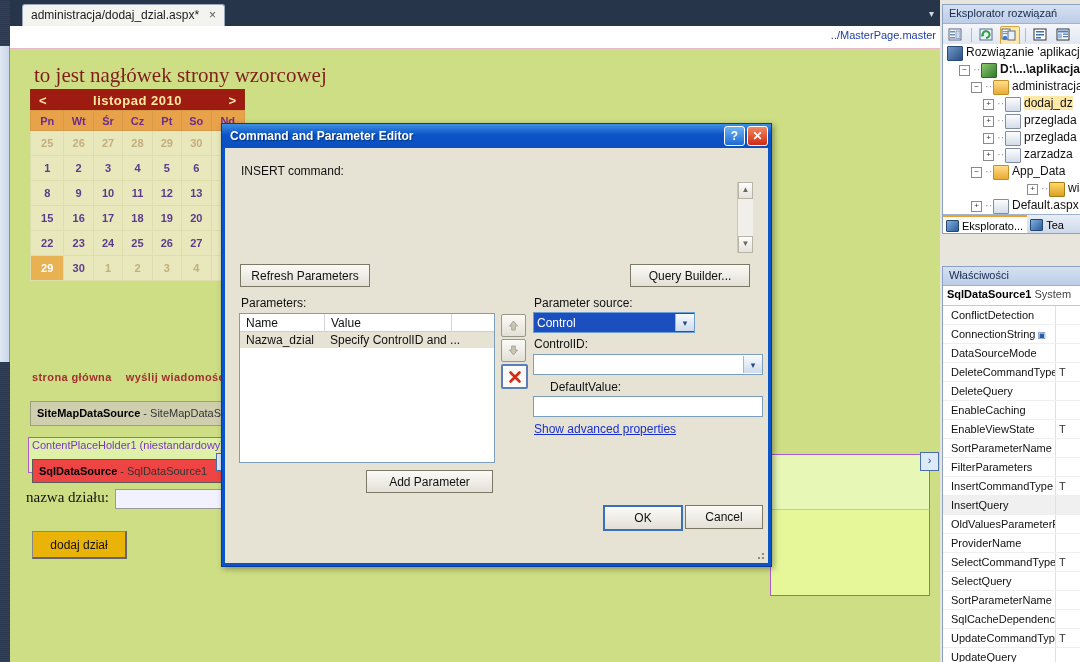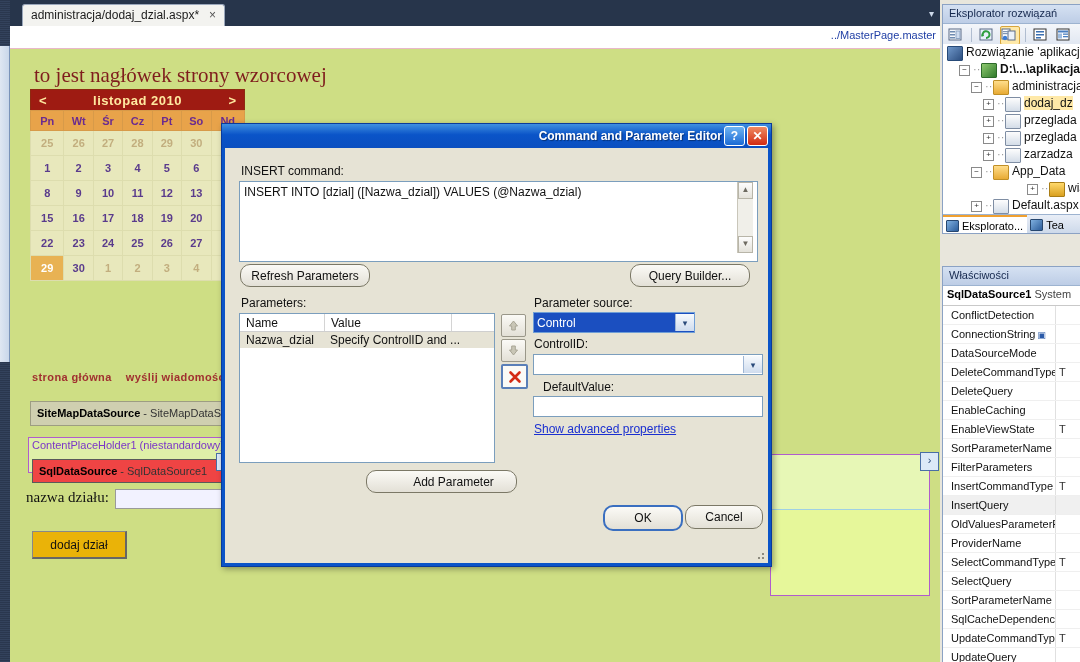--- a/index.html
+++ b/index.html
@@ -142,21 +142,21 @@
       border-right:1px solid #e0e0e0;}
   .pval{flex:1;padding-left:3px;color:#333;white-space:nowrap;overflow:hidden;}
   .pexp{color:#2a5aa8;font-size:9px;margin-left:2px;}
   #prop-gutter{position:absolute;left:0;top:39px;width:7px;bottom:0;
       background:repeating-linear-gradient(0deg,#33425c 0 1px,#2a374e 1px 2px);}
 
   
   #dlg{position:absolute;left:221px;top:123px;width:549px;height:442px;
       background:#e6e3d5;border:1px solid #0a3a9a;box-shadow:2px 2px 6px rgba(0,0,0,.35);}
   #dlg-tb{height:24px;background:linear-gradient(180deg,#3f8fe0 0%,#0a54c8 45%,#0b4fc0 100%);
-      display:flex;align-items:center;padding:0 3px 0 8px;color:#fff;text-align:right;}
+      display:flex;align-items:center;padding:0 3px 0 8px;color:#fff;}
   #dlg-title{flex:1;font-weight:bold;font-size:12px;text-shadow:1px 1px 1px rgba(0,0,0,.4);}
   .tbtn{width:19px;height:18px;border:1px solid #ffffff;border-radius:3px;margin-left:2px;
       font-size:12px;font-weight:bold;color:#fff;display:flex;align-items:center;
       justify-content:center;cursor:pointer;}
   .tbtn.help{background:linear-gradient(180deg,#6fb4f2,#1b6ad4);}
   .tbtn.close{background:linear-gradient(180deg,#f08a62,#d12a12);}
   #dlg-body{position:absolute;left:0;top:24px;right:0;bottom:0;
       background:#e6e3d5;border:3px solid #0a54c8;border-top:none;}
   .lbl{font-size:12px;color:#111;}
   #insert-label{position:absolute;left:16px;top:16px;}
@@ -164,21 +164,21 @@
       border:1px solid #7b9ebd;font-size:12px;color:#111;padding:3px 4px;overflow:hidden;
       font-family:"Liberation Sans",sans-serif;}
   #sqlbox-scroll{position:absolute;right:15px;top:34px;width:15px;height:71px;
       background:#f0efe9;border-left:1px solid #c9c6ba;}
   .sbtn{height:15px;background:linear-gradient(180deg,#fdfdfd,#e4e2da);
       border:1px solid #b8b5a8;color:#6d6a60;font-size:8px;text-align:center;
       line-height:13px;cursor:pointer;}
   #btn-refresh{position:absolute;left:15px;top:116px;width:128px;height:21px;}
   #btn-qbuilder{position:absolute;left:405px;top:116px;width:118px;height:21px;}
   .pbtn{background:linear-gradient(180deg,#fbfaf6,#e3e0d6);border:1px solid #7b7866;
-      border-radius:10px;font-size:12px;color:#111;cursor:pointer;}
+      border-radius:0;font-size:12px;color:#111;cursor:pointer;}
   #params-label{position:absolute;left:16px;top:148px;}
   #psrc-label{position:absolute;left:309px;top:148px;}
   #plist{position:absolute;left:14px;top:165px;width:254px;height:148px;background:#fff;
       border:1px solid #7b9ebd;}
   #plist-head{height:17px;display:flex;border-bottom:1px solid #cfcfcf;font-size:12px;}
   #plist-head div{padding-left:6px;color:#111;border-right:1px solid #d4d4d4;
       display:flex;align-items:center;}
   .prow-item{height:16px;display:flex;font-size:12px;background:#e6e3d5;}
   .prow-item div{padding-left:6px;color:#111;display:flex;align-items:center;}
   
@@ -191,26 +191,26 @@
       color:#d02020;font-weight:bold;font-size:14px;}
   #psrc-select{position:absolute;left:308px;top:164px;width:160px;height:19px;
       background:#1b4fc0;border:1px solid #6f9ed6;display:flex;align-items:center;}
   #psrc-select .txt{flex:1;color:#fff;font-size:12px;padding-left:3px;}
   .dd-arrow{width:18px;height:17px;background:linear-gradient(180deg,#f7fafd,#cfdcee);
       border-left:1px solid #9fb6d4;display:flex;align-items:center;justify-content:center;
       color:#2a4a7a;font-size:9px;cursor:pointer;}
   #ctrlid-label{position:absolute;left:309px;top:189px;}
   #ctrlid-select{position:absolute;left:308px;top:206px;width:228px;height:19px;
       background:#fff;border:1px solid #7b9ebd;display:flex;align-items:center;}
-  #dval-label{position:absolute;left:318px;top:232px;}
+  #dval-label{position:absolute;left:325px;top:232px;}
   #dval-input{position:absolute;left:308px;top:248px;width:228px;height:19px;
       background:#fff;border:1px solid #7b9ebd;}
   #adv-link{position:absolute;left:309px;top:274px;color:#1a2fd0;
       text-decoration:underline;font-size:12px;cursor:pointer;}
-  #btn-addparam{position:absolute;left:141px;top:322px;width:125px;height:21px;padding-left:24px;}
+  #btn-addparam{position:absolute;left:141px;top:322px;width:125px;height:21px;}
   #btn-ok{position:absolute;left:378px;top:357px;width:76px;height:22px;
       border:2px solid #3a6fc0;}
   #btn-cancel{position:absolute;left:460px;top:357px;width:76px;height:22px;}
   #grip{position:absolute;right:3px;bottom:3px;width:10px;height:10px;
       background:
         radial-gradient(circle at 8px 8px,#8c8a7e 1px,transparent 1.2px),
         radial-gradient(circle at 4px 8px,#8c8a7e 1px,transparent 1.2px),
         radial-gradient(circle at 8px 4px,#8c8a7e 1px,transparent 1.2px);}
 </style>
 </head>
@@ -539,21 +539,20 @@
 </div>
 
 <div id="dlg">
   <div id="dlg-tb">
     <div id="dlg-title">Command and Parameter Editor</div>
     <div class="tbtn help">?</div>
     <div class="tbtn close">✕</div>
   </div>
   <div id="dlg-body">
     <div class="lbl" id="insert-label">INSERT command:</div>
-    <div id="sqlbox">INSERT INTO [dzial] ([Nazwa_dzial]) VALUES (@Nazwa_dzial)</div>
     <div id="sqlbox-scroll">
       <div class="sbtn">▲</div>
       <div class="sbtn" style="position:absolute;bottom:0;left:0;right:0;">▼</div>
     </div>
 
     <div class="pbtn" id="btn-refresh" style="display:flex;align-items:center;justify-content:center;">Refresh Parameters</div>
     <div class="pbtn" id="btn-qbuilder" style="display:flex;align-items:center;justify-content:center;">Query Builder...</div>
 
     <div class="lbl" id="params-label">Parameters:</div>
     <div class="lbl" id="psrc-label">Parameter source:</div>

